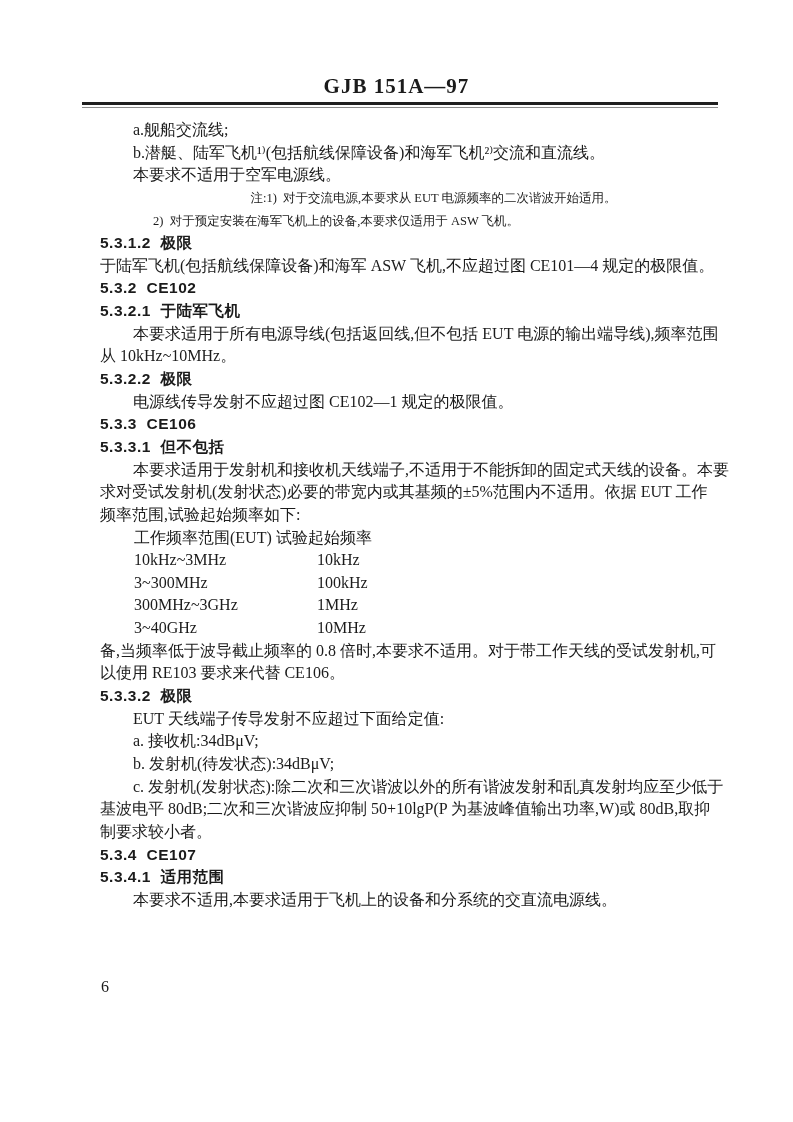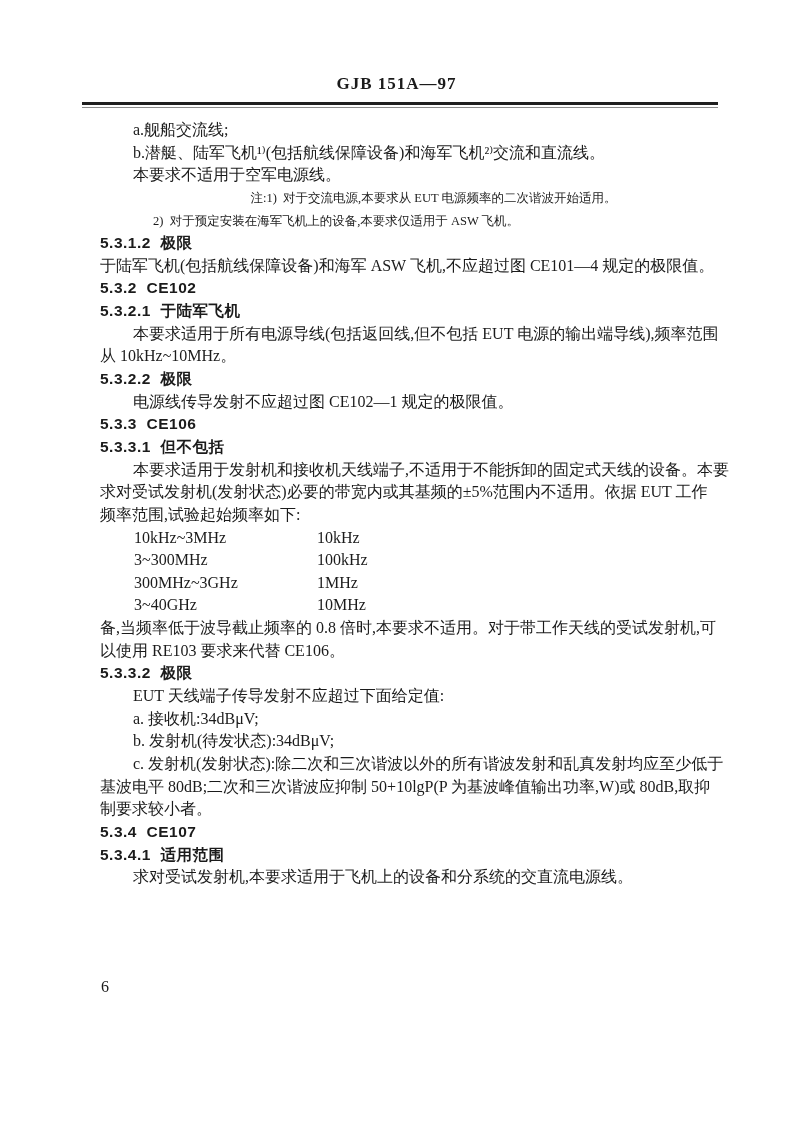--- a/index.html
+++ b/index.html
@@ -5,21 +5,21 @@
   html,body{margin:0;padding:0;}
   body{
     width:793px;height:1122px;background:#ffffff;color:#1b1b1b;
     font-family:"Liberation Serif","DejaVu Serif",serif;
     -webkit-font-smoothing:antialiased;
   }
   .page{position:relative;width:793px;height:1122px;background:#ffffff;overflow:hidden;}
 
   .doc-header{
     position:absolute;top:74px;left:0;width:100%;
-    text-align:center;font-weight:bold;font-size:17px;letter-spacing:1px;
+    text-align:center;font-weight:bold;font-size:21px;letter-spacing:1px;
     font-family:"Liberation Serif","DejaVu Serif",serif;
   }
   .rule-thick{position:absolute;left:82px;top:102px;width:636px;height:3px;background:#1f1f1f;}
   .rule-thin{position:absolute;left:82px;top:107px;width:636px;height:1px;background:#8a8a8a;}
 
   .content{
     position:absolute;top:119px;left:100px;width:640px;
     font-size:16px;
   }
   .line{
@@ -64,34 +64,35 @@
     <div class="line ind">本要求适用于所有电源导线(包括返回线,但不包括 EUT 电源的输出端导线),频率范围</div>
     <div class="line">从 10kHz~10MHz。</div>
     <div class="line h">5.3.2.2  极限</div>
     <div class="line ind">电源线传导发射不应超过图 CE102—1 规定的极限值。</div>
     <div class="line h">5.3.3  CE106</div>
     <div class="line h">5.3.3.1  但不包括</div>
     <div class="line ind">本要求适用于发射机和接收机天线端子,不适用于不能拆卸的固定式天线的设备。本要</div>
     <div class="line">求对受试发射机(发射状态)必要的带宽内或其基频的±5%范围内不适用。依据 EUT 工作</div>
     <div class="line">频率范围,试验起始频率如下:</div>
 
+    <div class="line tbl thead"><span class="c1">工作频率范围(EUT)</span><span>试验起始频率</span></div>
     <div class="line tbl"><span class="c1">10kHz~3MHz</span><span>10kHz</span></div>
     <div class="line tbl"><span class="c1">3~300MHz</span><span>100kHz</span></div>
     <div class="line tbl"><span class="c1">300MHz~3GHz</span><span>1MHz</span></div>
     <div class="line tbl"><span class="c1">3~40GHz</span><span>10MHz</span></div>
 
     <div class="line">备,当频率低于波导截止频率的 0.8 倍时,本要求不适用。对于带工作天线的受试发射机,可</div>
     <div class="line">以使用 RE103 要求来代替 CE106。</div>
     <div class="line h">5.3.3.2  极限</div>
     <div class="line ind">EUT 天线端子传导发射不应超过下面给定值:</div>
     <div class="line ind">a. 接收机:34dBμV;</div>
     <div class="line ind">b. 发射机(待发状态):34dBμV;</div>
     <div class="line ind">c. 发射机(发射状态):除二次和三次谐波以外的所有谐波发射和乱真发射均应至少低于</div>
     <div class="line">基波电平 80dB;二次和三次谐波应抑制 50+10lgP(P 为基波峰值输出功率,W)或 80dB,取抑</div>
     <div class="line">制要求较小者。</div>
     <div class="line h">5.3.4  CE107</div>
     <div class="line h">5.3.4.1  适用范围</div>
-    <div class="line ind">求对受试发射机,本要求适用于飞机上的设备和分系统的交直流电源线。</div>
+    <div class="line ind">本要求不适用,本要求适用于飞机上的设备和分系统的交直流电源线。</div>
   </div>
 
   <div class="page-number">6</div>
 
 </div>
 
 </body></html>

